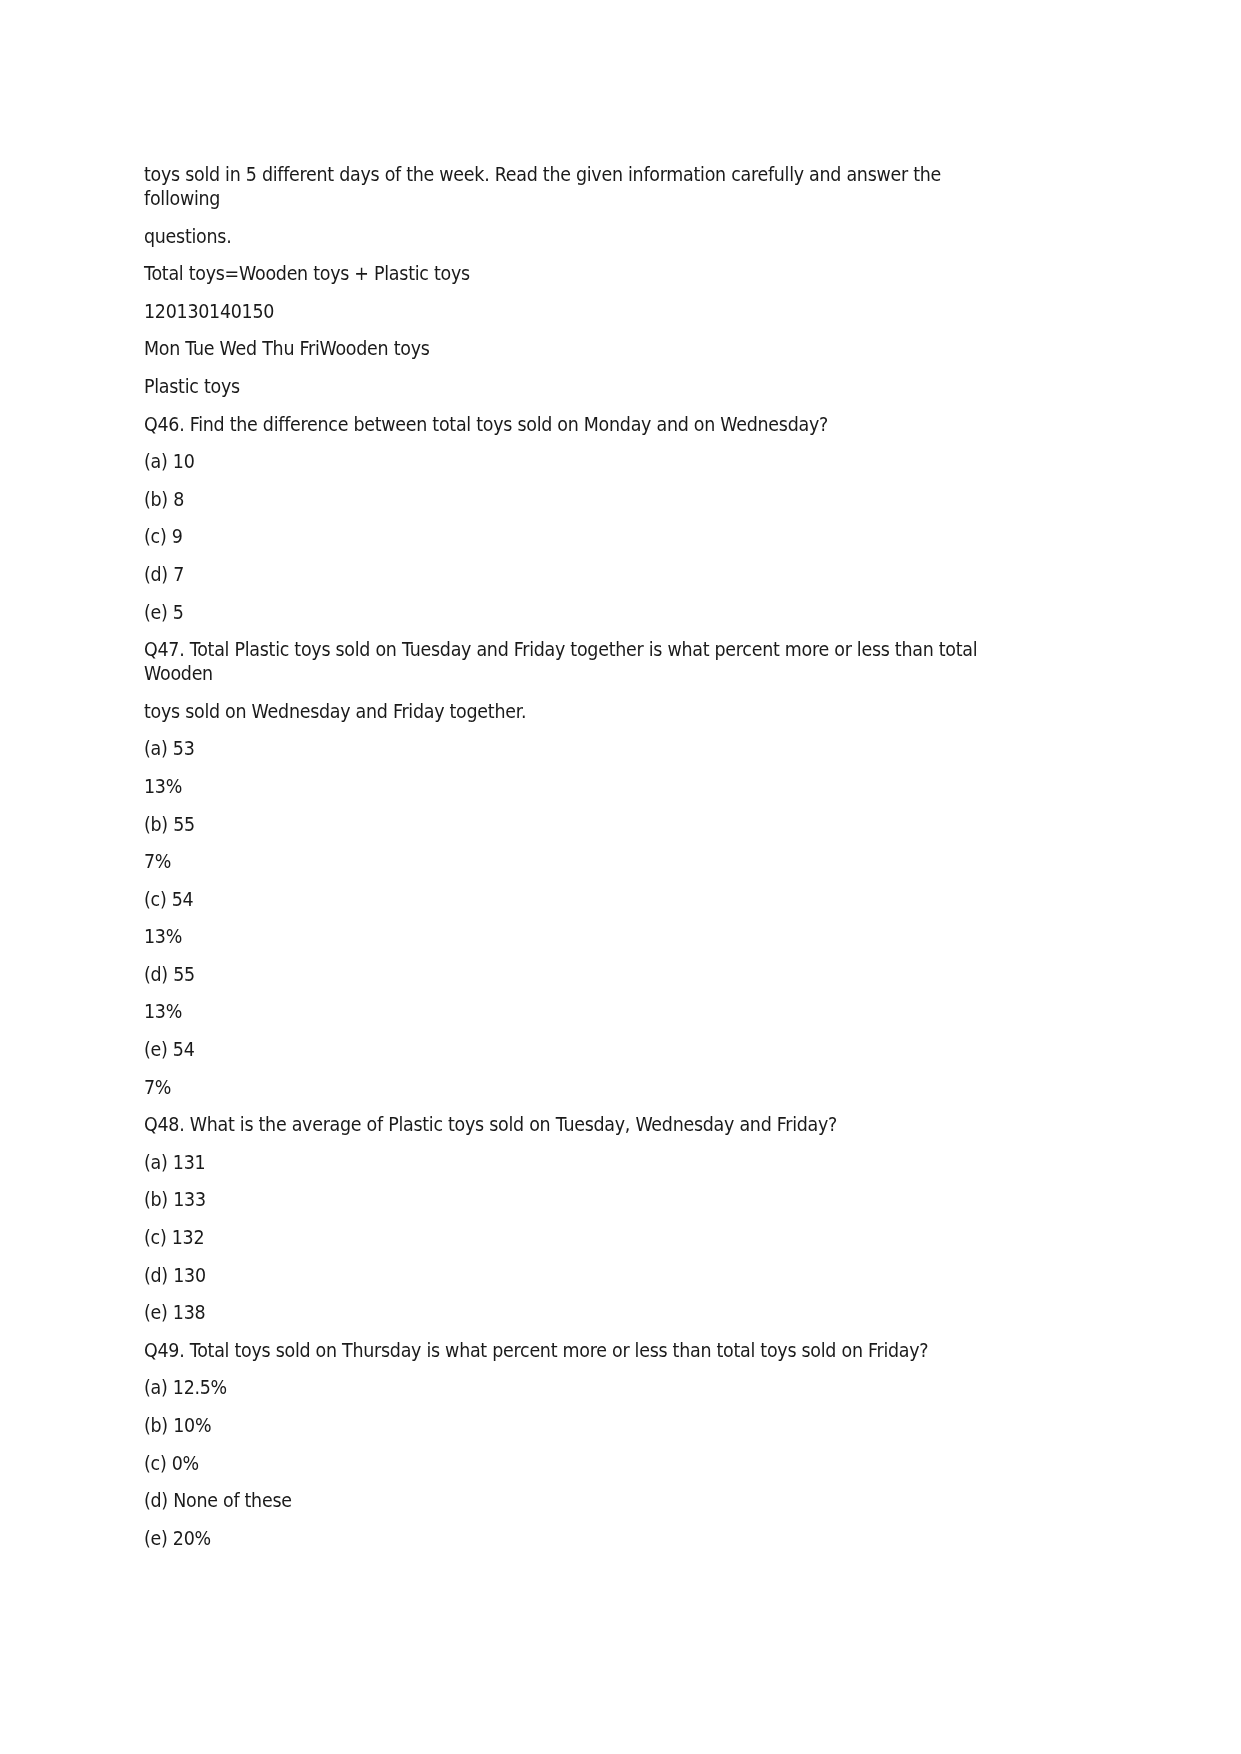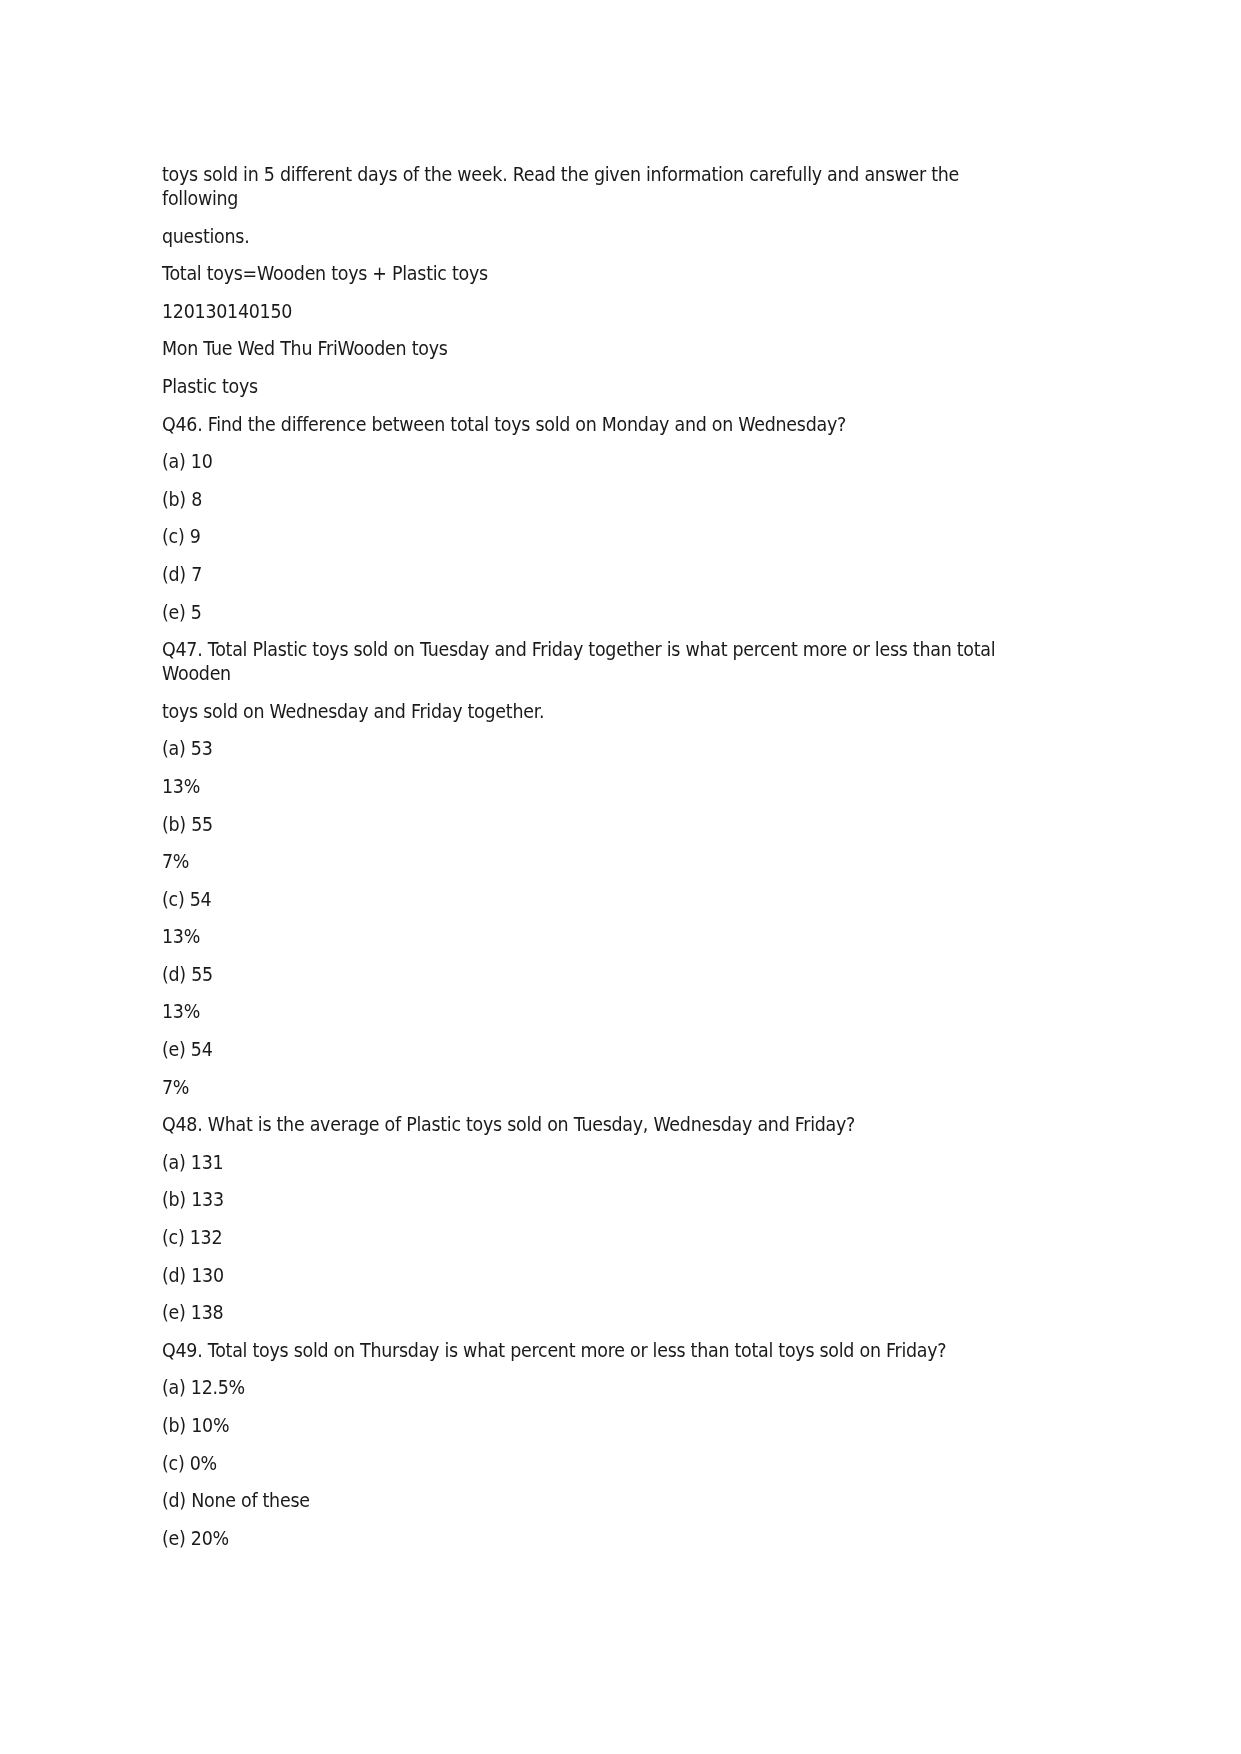--- a/index.html
+++ b/index.html
@@ -10,21 +10,21 @@
     body {
       width: 1241px;
       height: 1754px;
       position: relative;
       overflow: hidden;
       font-family: "DejaVu Sans", sans-serif;
       color: #1a1a1a;
     }
     .page {
       position: absolute;
-      left: 162px;
+      left: 144px;
       top: 162px;
       width: 920px;
     }
     .line {
       font-size: 19px;
       line-height: 24px;
       letter-spacing: -0.3px;
       transform: scaleX(0.92);
       transform-origin: left center;
       white-space: pre-wrap;

